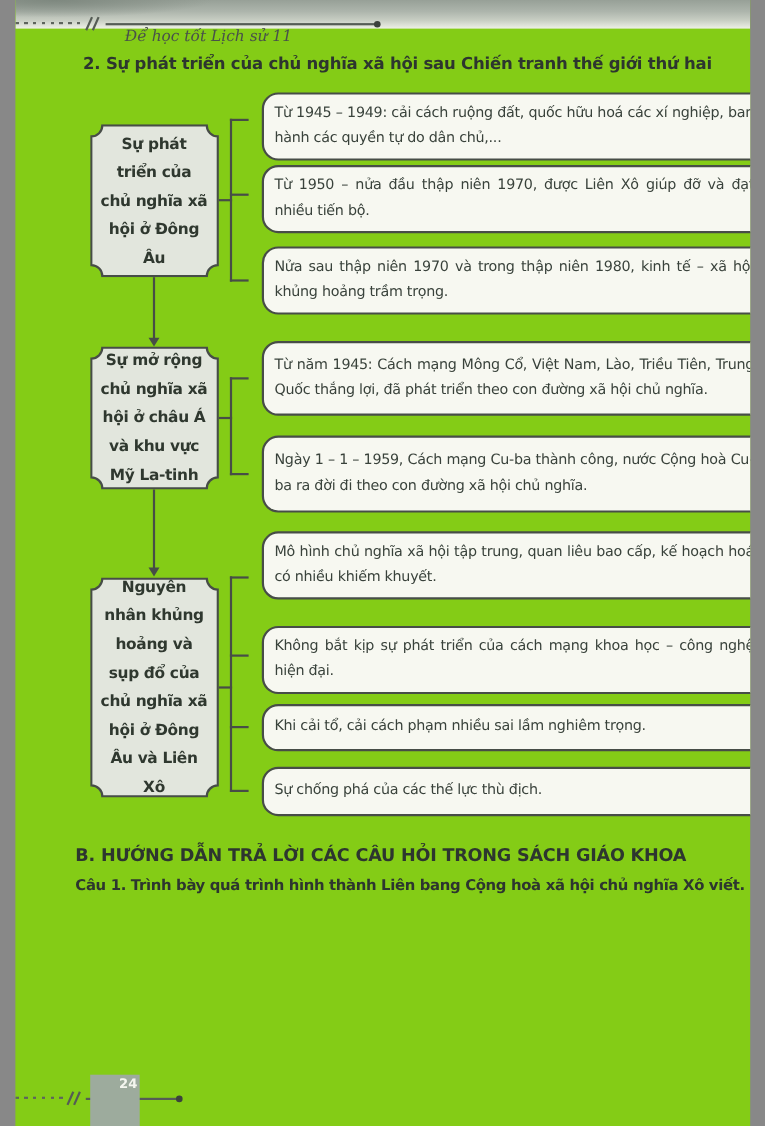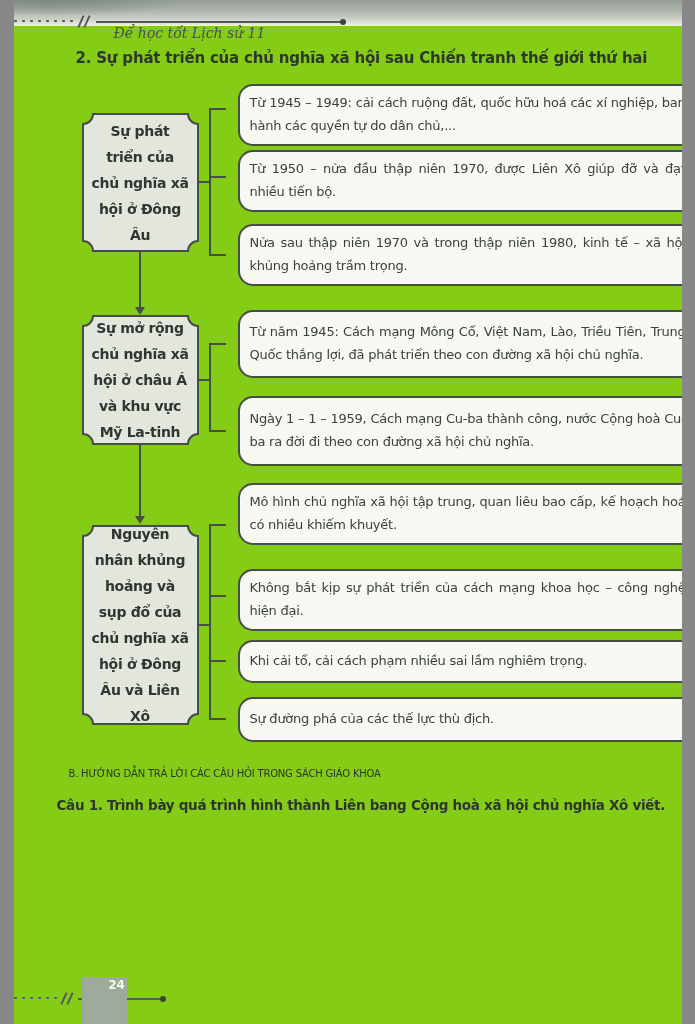--- a/index.html
+++ b/index.html
@@ -21,23 +21,23 @@
   .slash{position:absolute;width:14px;height:13px;}
   .slash::before,.slash::after{content:"";position:absolute;top:0;width:2px;height:13px;
     background:#555c55;transform:rotate(24deg);}
   .slash::before{left:3px;}
   .slash::after{left:9px;}
   .running-title{position:absolute;left:100px;top:25px;
     font-family:"DejaVu Serif", serif;font-style:italic;font-size:14px;color:#49514a;}
   
   .section-title{position:absolute;left:62px;top:49px;font-size:15px;font-weight:bold;
     letter-spacing:-0.2px;white-space:nowrap;color:#2d362f;}
-  .b-heading{position:absolute;left:55px;top:768px;font-size:10px;font-weight:normal;
+  .b-heading{position:absolute;left:55px;top:768px;font-size:16px;font-weight:bold;
     letter-spacing:-0.2px;white-space:nowrap;color:#2d362f;}
-  .q-heading{position:absolute;left:43px;top:797px;font-size:13.5px;font-weight:bold;
+  .q-heading{position:absolute;left:55px;top:797px;font-size:13.5px;font-weight:bold;
     letter-spacing:-0.3px;white-space:nowrap;color:#2d362f;}
   .body-par{position:absolute;left:55px;width:594px;font-size:13.5px;line-height:24px;
     text-align:justify;text-indent:26px;letter-spacing:-0.1px;color:#39423b;}
   
   .plaque{position:absolute;}
   .plaque svg{position:absolute;inset:0;}
   .plaque-label{position:absolute;inset:0;display:flex;align-items:center;justify-content:center;
     text-align:center;font-weight:bold;font-size:14px;line-height:26px;letter-spacing:-0.3px;
     padding:0 9px;color:#2f382f;}
   .rbox{position:absolute;left:212px;width:460px;box-sizing:border-box;
@@ -131,21 +131,21 @@
     <div class="rbox" style="top:483px;min-height:53px;">
       <span>Mô hình chủ nghĩa xã hội tập trung, quan liêu bao cấp, kế hoạch hoá có nhiều khiếm khuyết.</span>
     </div>
     <div class="rbox" style="top:569px;min-height:56px;">
       <span>Không bắt kịp sự phát triển của cách mạng khoa học – công nghệ hiện đại.</span>
     </div>
     <div class="rbox" style="top:640px;min-height:43px;">
       <span>Khi cải tổ, cải cách phạm nhiều sai lầm nghiêm trọng.</span>
     </div>
     <div class="rbox" style="top:697px;min-height:45px;">
-      <span>Sự đường phá của các thế lực thù địch.</span>
+      <span>Sự chống phá của các thế lực thù địch.</span>
     </div>
 
     <div class="hl" style="left:185px;top:624px;width:12px;"></div>
     <div class="vl" style="left:195px;top:524px;height:196px;"></div>
     <div class="hl" style="left:195px;top:524px;width:17px;"></div>
     <div class="hl" style="left:195px;top:595px;width:17px;"></div>
     <div class="hl" style="left:195px;top:660px;width:17px;"></div>
     <div class="hl" style="left:195px;top:718px;width:17px;"></div>
   </div>
 

